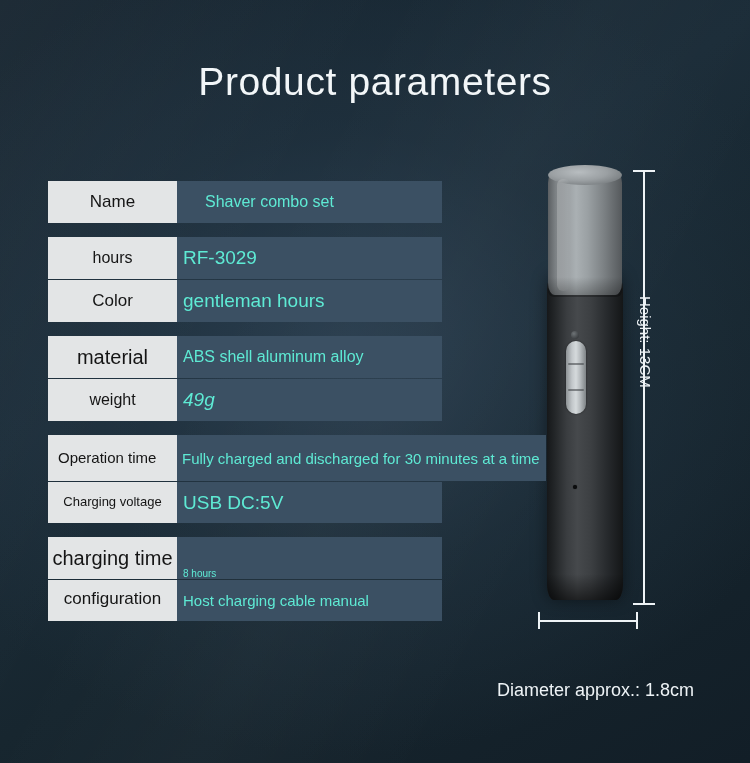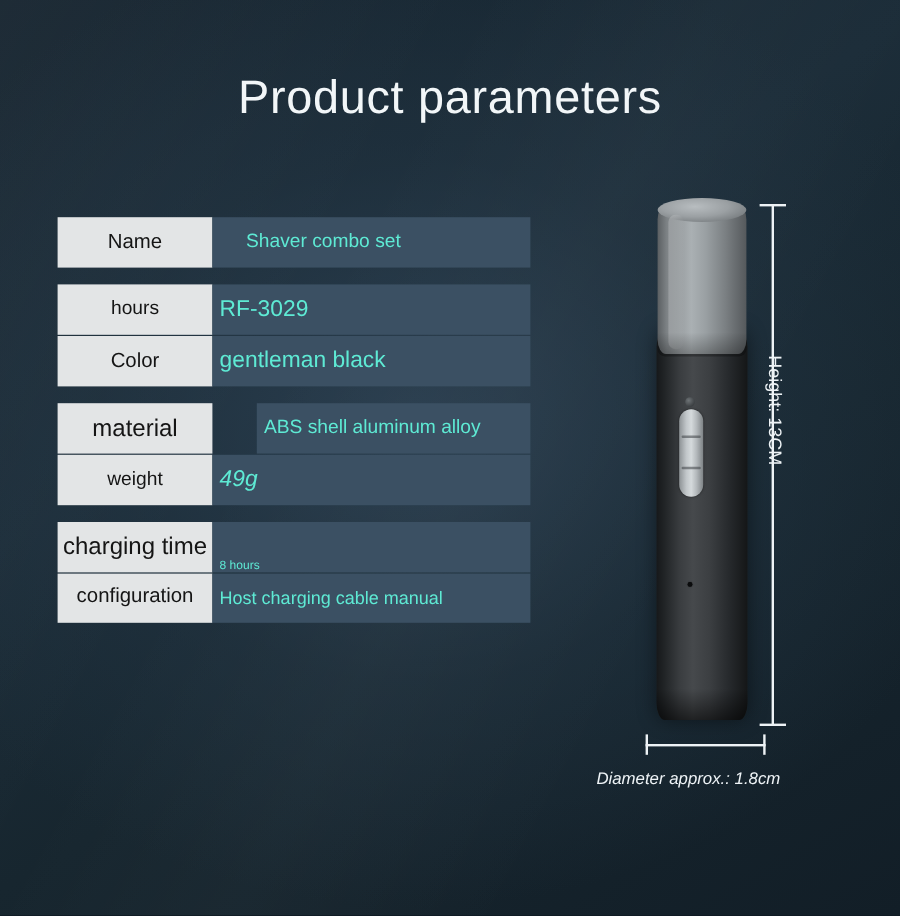--- a/index.html
+++ b/index.html
@@ -112,21 +112,21 @@
   .r-weight .spec-label { font-size: 16px; }
   .r-op     .spec-label { font-size: 15px; justify-content: flex-start; padding-left: 10px; text-align: left; }
   .r-volt   .spec-label { font-size: 13px; }
   .r-time   .spec-label { font-size: 20px; }
   .r-config .spec-label { font-size: 17px; align-items: flex-start; padding-top: 9px; }
 
   
   .r-name   .spec-value { font-size: 16px; justify-content: flex-start; padding-left: 28px; }
   .r-model  .spec-value { font-size: 19px; justify-content: center; }
   .r-color  .spec-value { font-size: 19px; justify-content: flex-end; padding-right: 4px; }
-  .r-mat    .spec-value { font-size: 16px; justify-content: flex-end; margin-left: 37px; }
+  .r-mat    .spec-value { font-size: 16px; justify-content: flex-end; }
   .r-weight .spec-value { font-size: 19px; justify-content: center; font-style: italic; }
   .r-op     .spec-value { font-size: 15px; justify-content: flex-start; padding-left: 5px; }
   .r-volt   .spec-value { font-size: 19px; justify-content: center; }
   .r-time   .spec-value { font-size: 10px; justify-content: center; align-items: flex-end; }
   .r-config .spec-value { font-size: 15px; justify-content: center; }
 
   
   .r-mat .spec-label > span,
   .r-time .spec-label > span,
   .r-volt .spec-label > span {
@@ -292,26 +292,25 @@
     transform-origin: left top;
     z-index: 6;
   }
 
   .dia-hline { left: 538px; top: 620px; width: 100px; height: 1.6px; }
   .dia-cap-left  { left: 538px; top: 612px; width: 1.6px; height: 17px; }
   .dia-cap-right { left: 636px; top: 612px; width: 1.6px; height: 17px; }
   .dia-label {
     position: absolute;
     left: 497px;
-    top: 640px;
+    top: 680px;
     color: #eef3f6;
-    font-size: 14px;
+    font-size: 18px;
     white-space: nowrap;
     z-index: 6;
-    font-style: italic;
   }
 </style>
 </head>
 <body>
 
 <div id="page">
 
   <div class="page-title">Product parameters</div>
 
   <div class="spec-table">
@@ -334,21 +333,21 @@
           </div>
         <div class="spec-value">
             <span>RF-3029</span>
           </div>
       </div>
       <div class="spec-row r-color">
         <div class="spec-label">
             <span>Color</span>
           </div>
         <div class="spec-value">
-            <span>gentleman black</span>
+            <span>gentleman hours</span>
           </div>
       </div>
     </div>
 
     <div class="spec-group">
       <div class="spec-row r-mat">
         <div class="spec-label">
             <span>material</span>
           </div>
         <div class="spec-value">
@@ -358,20 +357,38 @@
       <div class="spec-row r-weight">
         <div class="spec-label">
             <span>weight</span>
           </div>
         <div class="spec-value">
             <span>49g</span>
           </div>
       </div>
     </div>
 
+    <div class="spec-group">
+      <div class="spec-row r-op">
+        <div class="spec-label">
+            <span>Operation time</span>
+          </div>
+        <div class="spec-value">
+            <span>Fully charged and discharged for 30 minutes at a time</span>
+          </div>
+      </div>
+      <div class="spec-row r-volt">
+        <div class="spec-label">
+            <span>Charging voltage</span>
+          </div>
+        <div class="spec-value">
+            <span>USB   DC:5V</span>
+          </div>
+      </div>
+    </div>
 
     <div class="spec-group">
       <div class="spec-row r-time">
         <div class="spec-label">
             <span>charging time</span>
           </div>
         <div class="spec-value">
             <span>8 hours</span>
           </div>
       </div>

